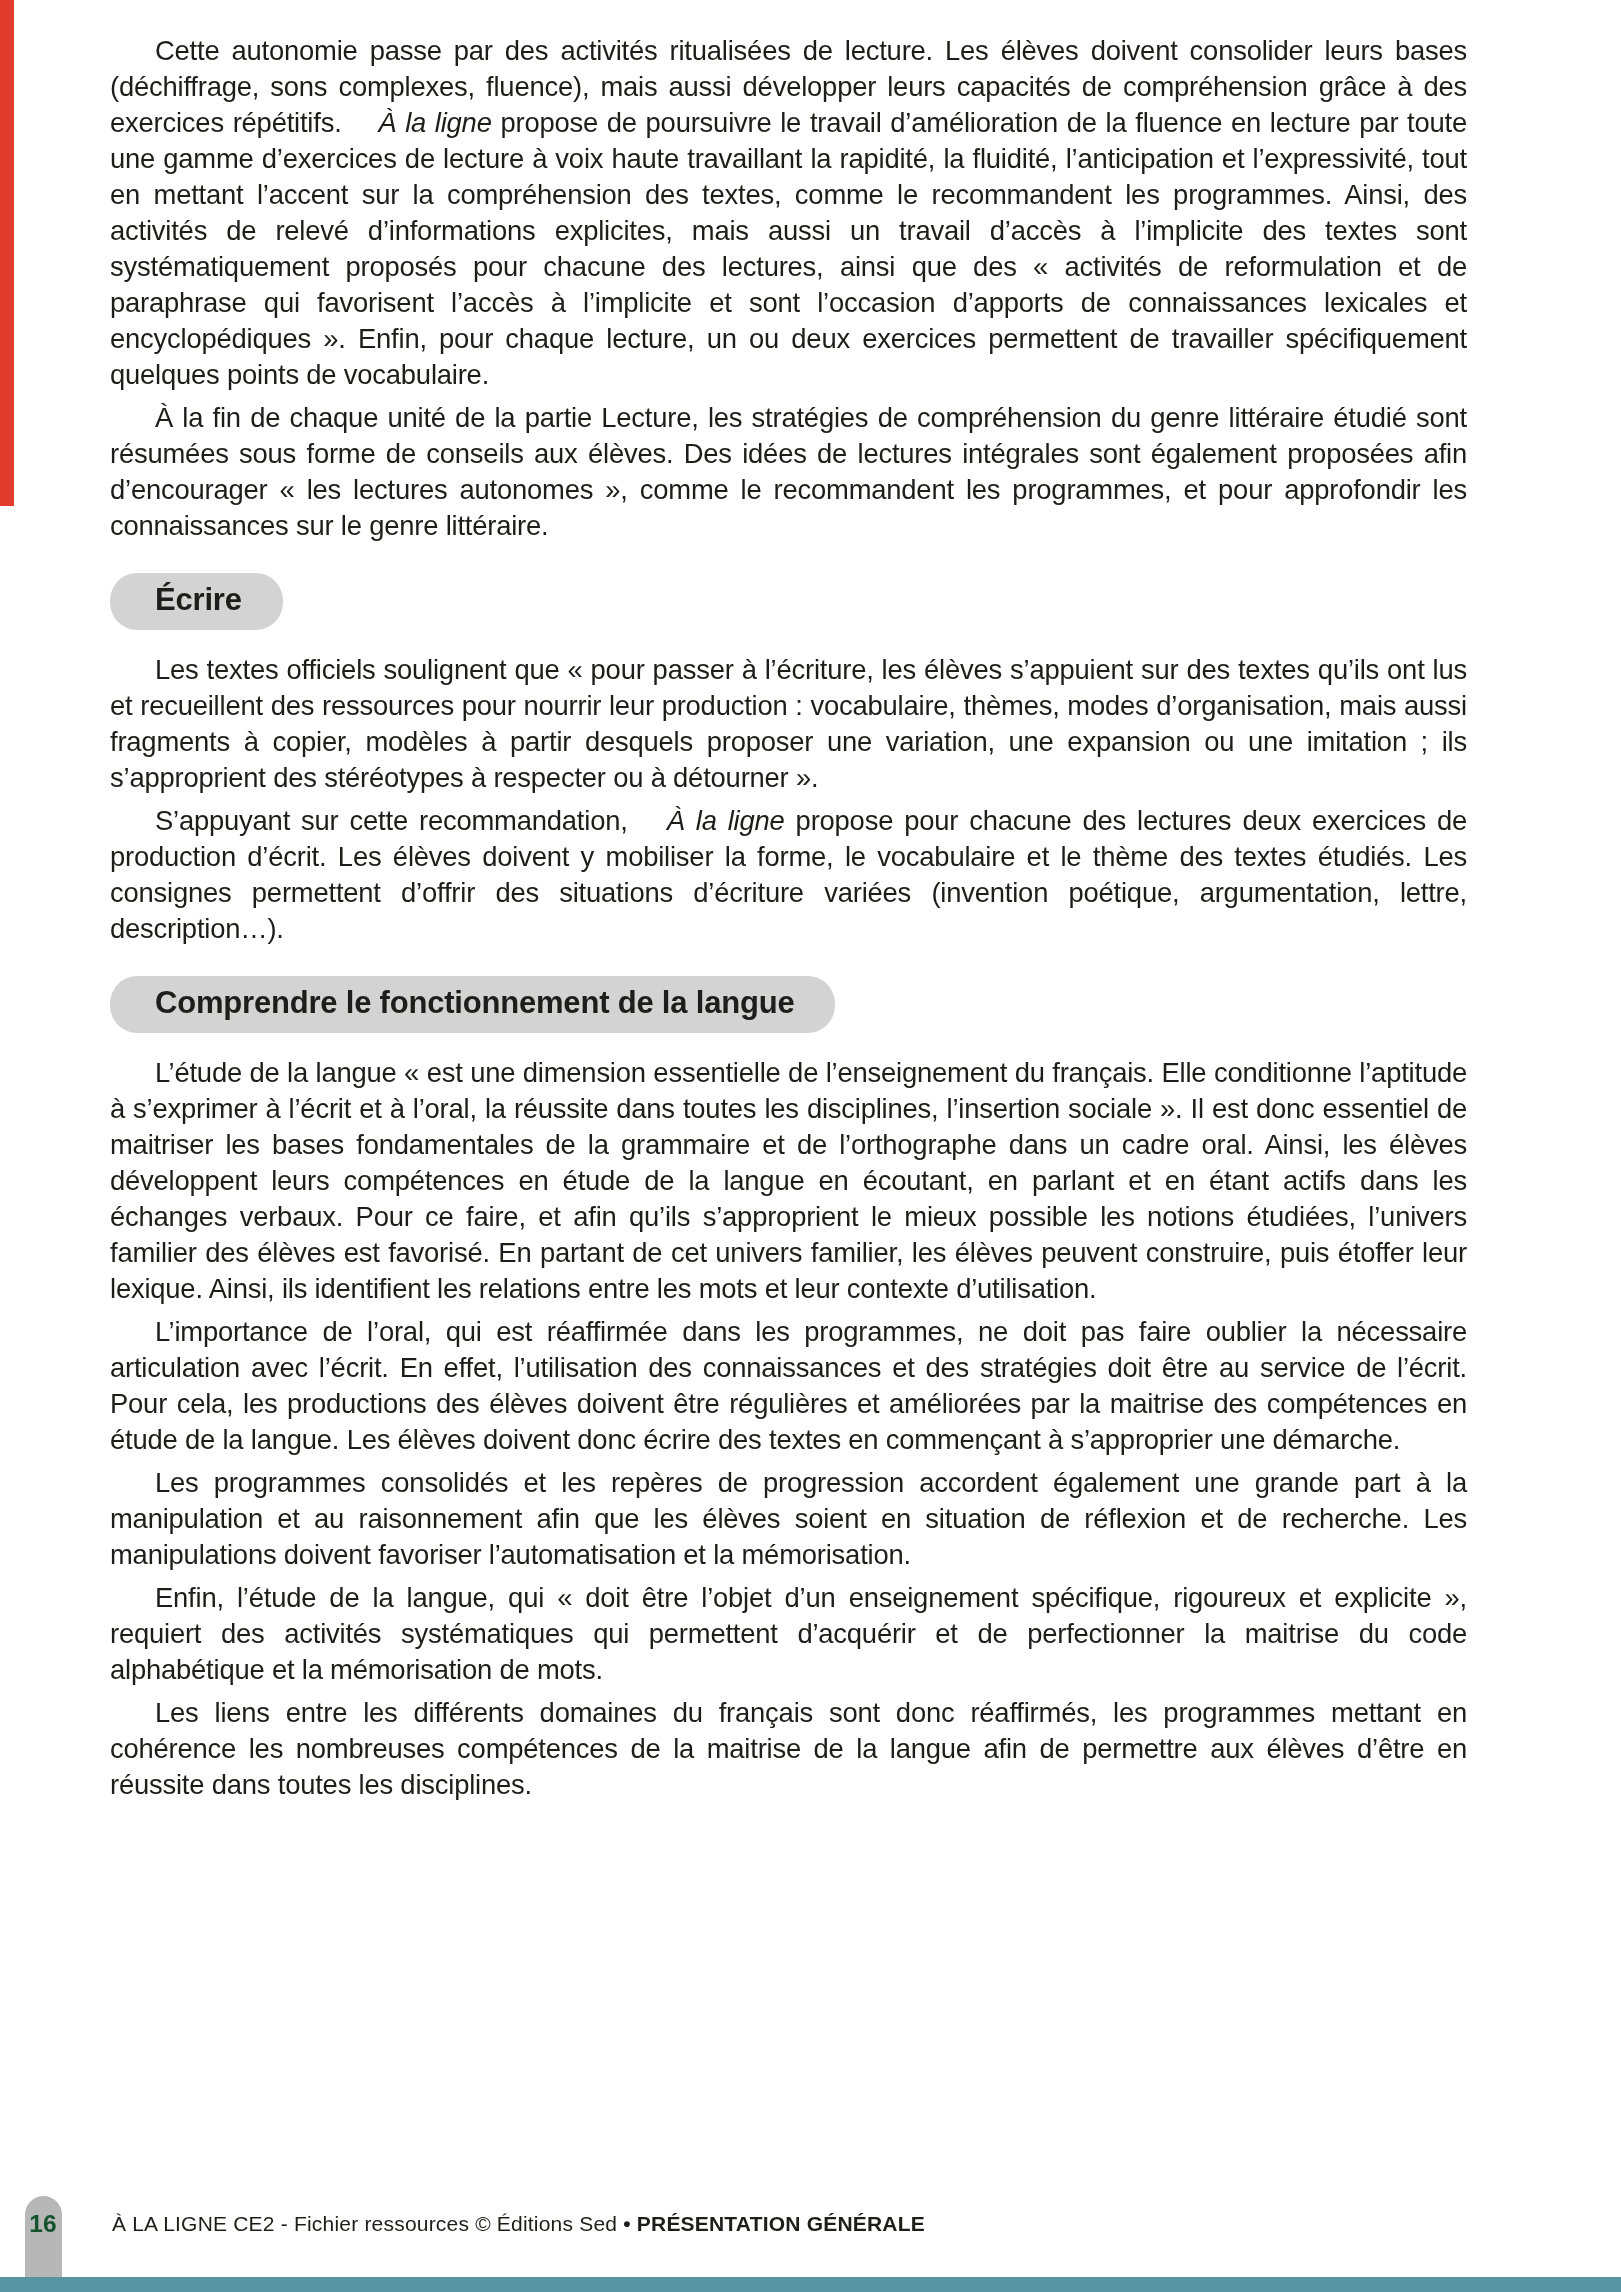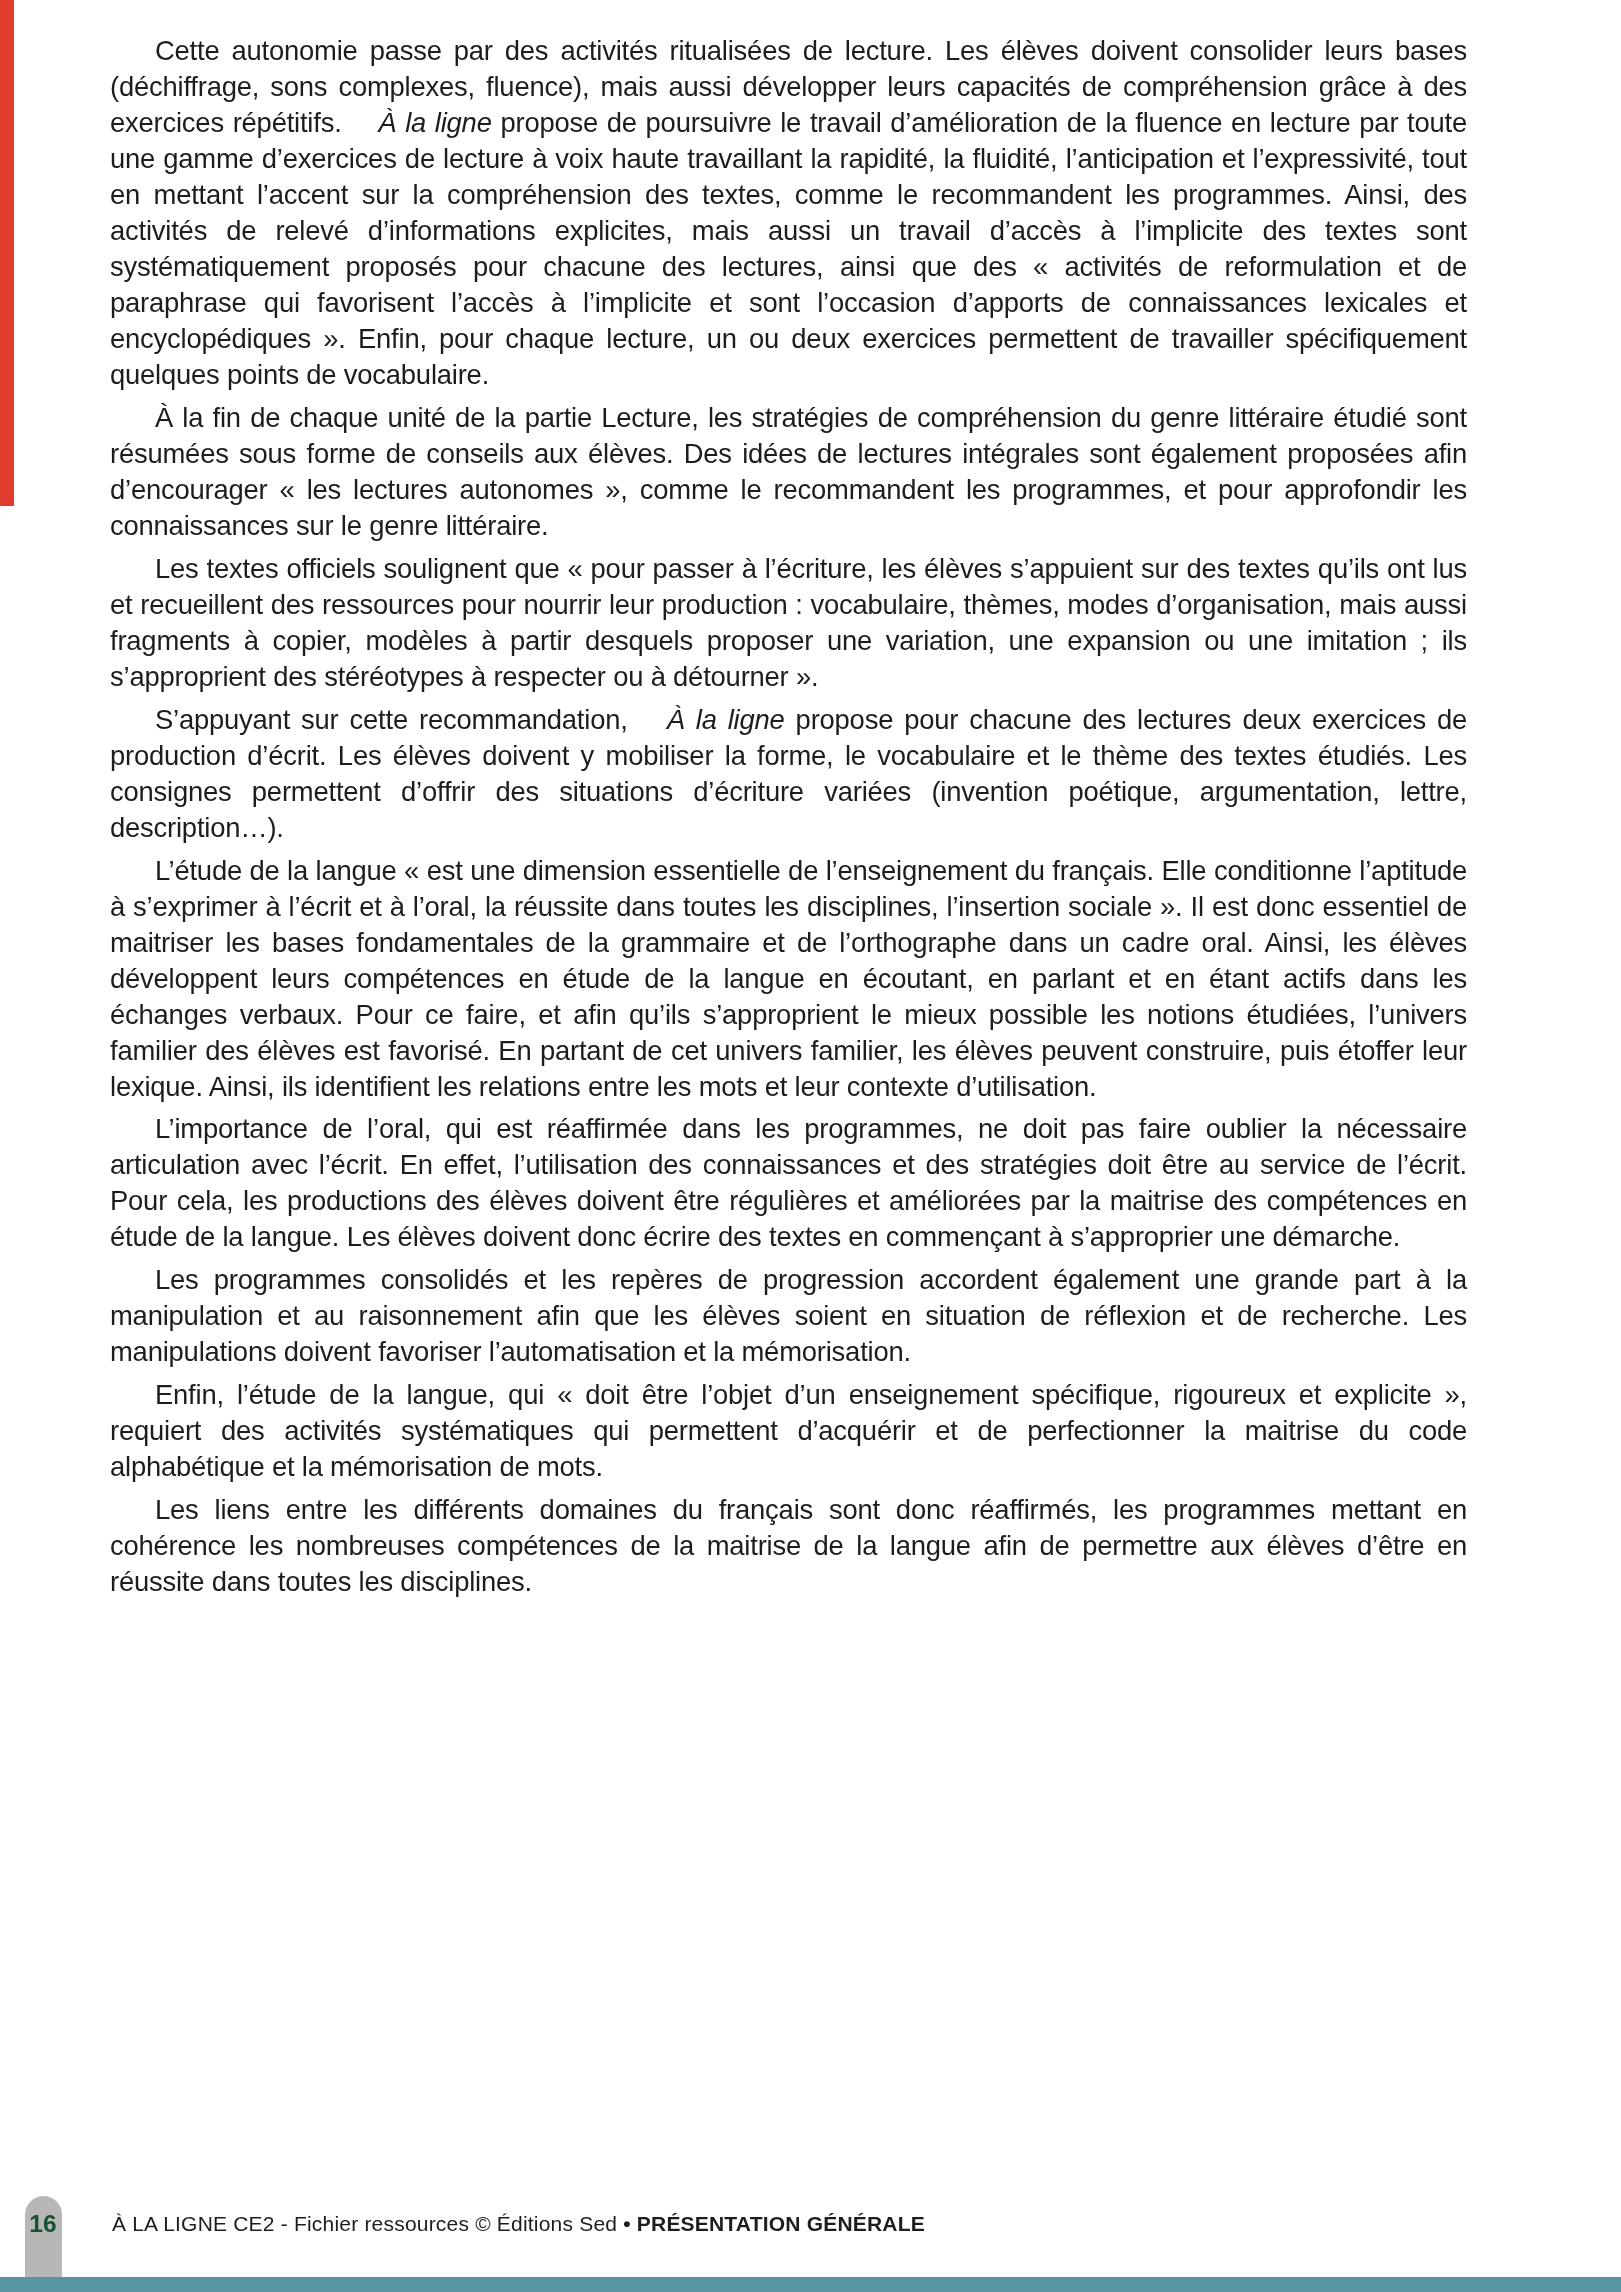--- a/index.html
+++ b/index.html
@@ -74,24 +74,30 @@
 <body>
 
 <div class="page">
 
   <div class="edge-strip"></div>
 
   <main class="content">
     <p class="para"><span>Cette autonomie passe par des </span><b>activités ritualisées de lecture</b><span>. Les élèves doivent consolider leurs bases (déchiffrage, sons complexes, fluence), mais aussi développer leurs capacités de compréhension grâce à des exercices répétitifs. </span><i>À la ligne</i><span> propose de poursuivre le travail d’</span><b>amélioration de la fluence en lecture</b><span> par toute une gamme d’</span><b>exercices de lecture à voix haute</b><span> travaillant la rapidité, la fluidité, l’anticipation et l’expressivité, tout en mettant l’accent sur la </span><b>compréhension des textes</b><span>, comme le recommandent les programmes. Ainsi, des activités de </span><b>relevé d’informations explicites</b><span>, mais aussi un travail d’</span><b>accès à l’implicite des textes</b><span> sont systématiquement proposés pour chacune des lectures, ainsi que des « activités de reformulation et de paraphrase qui favorisent l’accès à l’implicite et sont l’occasion d’apports de connaissances lexicales et encyclopédiques ». Enfin, pour chaque lecture, un ou deux exercices permettent de travailler spécifiquement quelques points de vocabulaire.</span></p>
     <p class="para"><span>À la fin de chaque unité de la partie Lecture, les stratégies de compréhension du genre littéraire étudié sont résumées sous forme de conseils aux élèves. Des idées de lectures intégrales sont également proposées afin d’encourager « les lectures autonomes », comme le recommandent les programmes, et pour approfondir les connaissances sur le genre littéraire.</span></p>
 
+    <div class="pill-row">
+      <h2 class="pill" style="margin:0;">Écrire</h2>
+    </div>
 
     <p class="para"><span>Les textes officiels soulignent que « pour passer à l’écriture, les élèves s’appuient sur des textes qu’ils ont lus et recueillent des ressources pour nourrir leur production : vocabulaire, thèmes, modes d’organisation, mais aussi fragments à copier, modèles à partir desquels proposer une variation, une expansion ou une imitation ; ils s’approprient des stéréotypes à respecter ou à détourner ».</span></p>
     <p class="para"><span>S’appuyant sur cette recommandation, </span><i>À la ligne</i><span> propose pour chacune des lectures </span><b>deux exercices de production d’écrit</b><span>. Les élèves doivent y mobiliser la forme, le vocabulaire et le thème des textes étudiés. Les consignes permettent d’offrir des situations d’écriture variées (invention poétique, argumentation, lettre, description…).</span></p>
 
+    <div class="pill-row">
+      <h2 class="pill" style="margin:0;">Comprendre le fonctionnement de la langue</h2>
+    </div>
 
     <p class="para"><span>L’</span><b>étude de la langue</b><span> « est une dimension essentielle de l’enseignement du français. Elle conditionne l’aptitude à s’exprimer à l’écrit et à l’oral, la réussite dans toutes les disciplines, l’insertion sociale ». Il est donc essentiel de </span><b>maitriser les bases fondamentales de la grammaire et de l’orthographe dans un cadre oral</b><span>. Ainsi, les élèves développent leurs compétences en étude de la langue en écoutant, en parlant et en étant actifs dans les échanges verbaux. Pour ce faire, et afin qu’ils s’approprient le mieux possible les notions étudiées, l’univers familier des élèves est favorisé. En partant de cet univers familier, les élèves peuvent construire, puis étoffer leur </span><b>lexique</b><span>. Ainsi, ils identifient les relations entre les mots et leur contexte d’utilisation.</span></p>
     <p class="para"><span>L’importance de l’oral, qui est réaffirmée dans les programmes, ne doit pas faire oublier la </span><b>nécessaire articulation avec l’écrit</b><span>. En effet, l’utilisation des connaissances et des stratégies doit être au service de l’écrit. Pour cela, les productions des élèves doivent être régulières et améliorées par la maitrise des compétences en étude de la langue. Les élèves doivent donc écrire des textes en commençant à s’approprier une démarche.</span></p>
     <p class="para"><span>Les programmes consolidés et les repères de progression accordent également une grande part à la </span><b>manipulation</b><span> et au </span><b>raisonnement</b><span> afin que les élèves soient </span><b>en situation de réflexion et de recherche</b><span>. Les manipulations doivent favoriser l’automatisation et la mémorisation.</span></p>
     <p class="para"><span>Enfin, l’étude de la langue, qui « doit être l’objet d’un enseignement spécifique, rigoureux et explicite », requiert des </span><b>activités systématiques</b><span> qui permettent d’acquérir et de perfectionner la </span><b>maitrise du code alphabétique</b><span> et la </span><b>mémorisation de mots</b><span>.</span></p>
     <p class="para"><span>Les liens entre les différents domaines du français sont donc réaffirmés, les programmes mettant en cohérence les nombreuses compétences de la maitrise de la langue afin de permettre aux élèves d’être en réussite dans toutes les disciplines.</span></p>
   </main>
 
   <div class="footer-tab">
     <span class="num">16</span>

